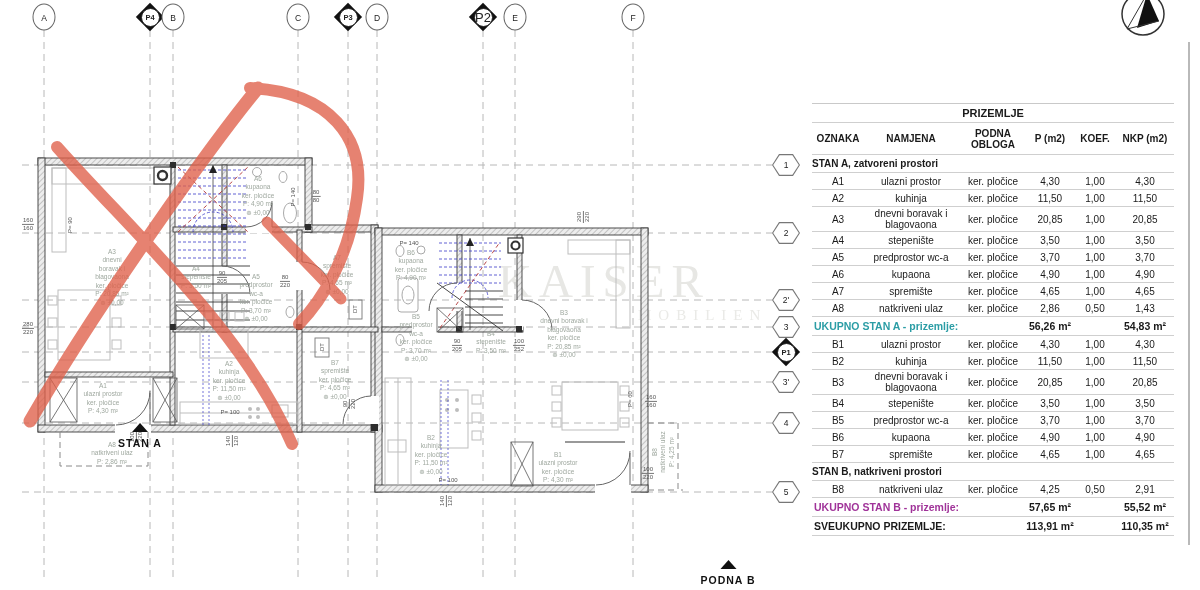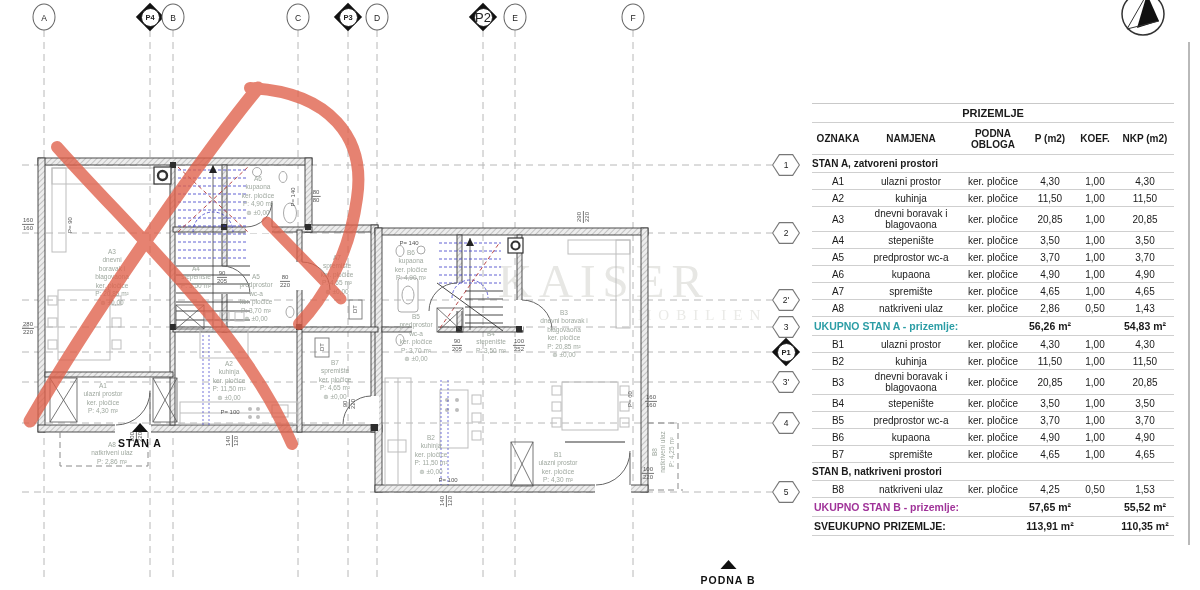--- a/index.html
+++ b/index.html
@@ -628,21 +628,21 @@
         </div>
         <div class="trow section">
           <div class="cell sec">STAN B, natkriveni prostori</div>
         </div>
         <div class="trow data">
           <div class="cell c1">B8</div>
           <div class="cell c2">natkriveni ulaz</div>
           <div class="cell c3">ker. pločice</div>
           <div class="cell c4">4,25</div>
           <div class="cell c5">0,50</div>
-          <div class="cell c6">1,53</div>
+          <div class="cell c6">2,91</div>
         </div>
         <div class="trow total magenta">
           <div class="cell lbl">UKUPNO STAN B - prizemlje:</div>
           <div class="cell c4">57,65 m²</div>
           <div class="cell c5"></div>
           <div class="cell c6">55,52 m²</div>
         </div>
         <div class="trow total black">
           <div class="cell lbl">SVEUKUPNO PRIZEMLJE:</div>
           <div class="cell c4">113,91 m²</div>

